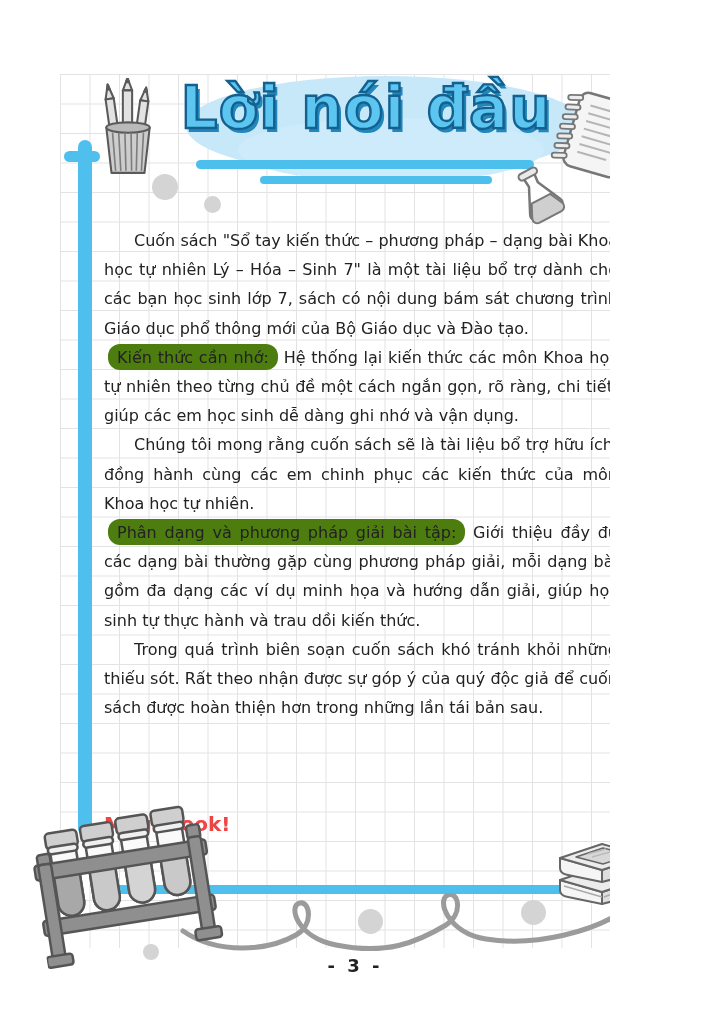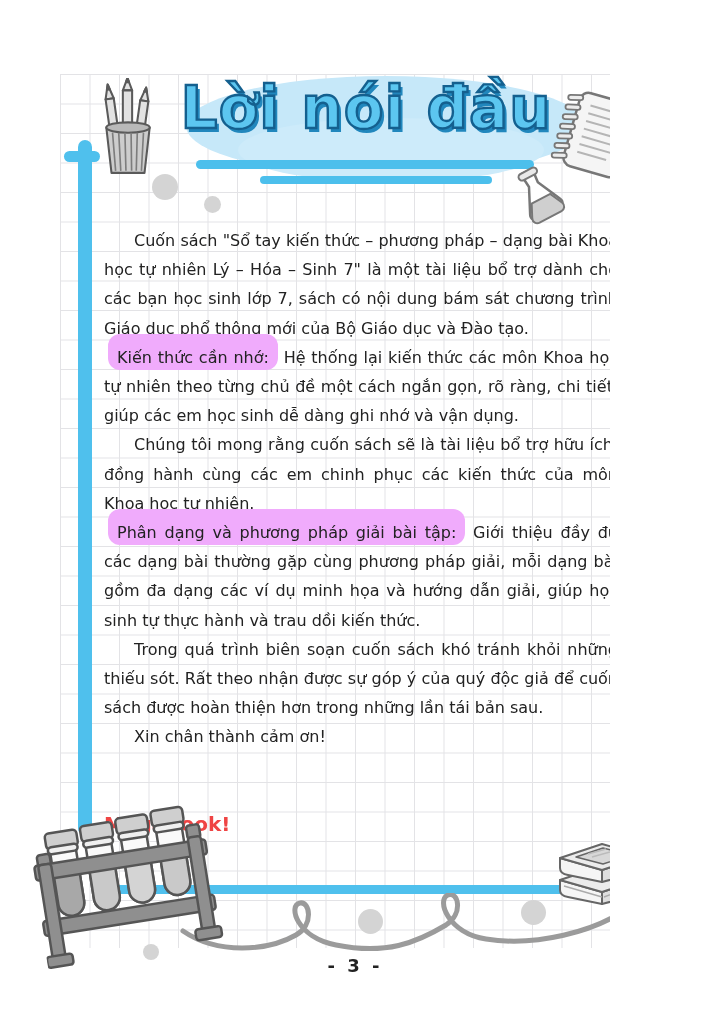--- a/index.html
+++ b/index.html
@@ -26,21 +26,21 @@
          font-size:58px;font-weight:bold;letter-spacing:1px;color:#5cc6f0;
          -webkit-text-stroke:2.4px #14608f;
          text-shadow:3px 4px 0 #2187bd;white-space:nowrap;}
   .underline1{position:absolute;left:196px;top:160px;width:338px;height:9px;border-radius:5px;background:#4cbfec;}
   .underline2{position:absolute;left:260px;top:176px;width:232px;height:8px;border-radius:5px;background:#4cbfec;}
   
   .body-text{position:absolute;left:104px;top:226px;width:514px;color:#222222;
              font-size:16px;line-height:29.2px;text-align:justify;}
   .para{margin:0;text-indent:30px;}
   .para.has-lead{text-indent:4px;}
-  .highlight{background:#f0abfc;border-radius:12px;padding:14px 9px 3px 9px;
+  .highlight{background:#4d7c0f;border-radius:12px;padding:4px 9px 3px 9px;
              -webkit-box-decoration-break:clone;box-decoration-break:clone;}
   .signature{position:absolute;top:812px;left:104px;width:514px;text-align:left;
              color:#ef4444;font-size:20px;font-weight:bold;}
   .page-number{position:absolute;left:60px;top:955px;width:590px;text-align:center;
                color:#222;font-size:18px;font-weight:bold;letter-spacing:3px;}
   
   .dot{position:absolute;border-radius:50%;background:#d4d4d4;}
   .icon{position:absolute;}
 </style>
 </head>
@@ -118,21 +118,20 @@
   <div class="dot" style="left:358px;top:909px;width:25px;height:25px;"></div>
   <div class="dot" style="left:521px;top:900px;width:25px;height:25px;"></div>
   <div class="dot" style="left:143px;top:944px;width:16px;height:16px;"></div>
 
   <div class="body-text">
       <p class="para">Cuốn sách "Sổ tay kiến thức – phương pháp – dạng bài Khoa học tự nhiên Lý – Hóa – Sinh 7" là một tài liệu bổ trợ dành cho các bạn học sinh lớp 7, sách có nội dung bám sát chương trình Giáo dục phổ thông mới của Bộ Giáo dục và Đào tạo.</p>
       <p class="para has-lead"><span class="highlight">Kiến thức cần nhớ:</span> Hệ thống lại kiến thức các môn Khoa học tự nhiên theo từng chủ đề một cách ngắn gọn, rõ ràng, chi tiết, giúp các em học sinh dễ dàng ghi nhớ và vận dụng.</p>
       <p class="para">Chúng tôi mong rằng cuốn sách sẽ là tài liệu bổ trợ hữu ích, đồng hành cùng các em chinh phục các kiến thức của môn Khoa học tự nhiên.</p>
       <p class="para has-lead"><span class="highlight">Phân dạng và phương pháp giải bài tập:</span> Giới thiệu đầy đủ các dạng bài thường gặp cùng phương pháp giải, mỗi dạng bài gồm đa dạng các ví dụ minh họa và hướng dẫn giải, giúp học sinh tự thực hành và trau dồi kiến thức.</p>
       <p class="para">Trong quá trình biên soạn cuốn sách khó tránh khỏi những thiếu sót. Rất theo nhận được sự góp ý của quý độc giả để cuốn sách được hoàn thiện hơn trong những lần tái bản sau.</p>
-      <p class="para">Xin chân thành cảm ơn!</p>
     </div>
 
   <div class="signature">MegaBook!</div>
 
   <div class="icon" style="left:178px;top:893px;">
     <svg width="452" height="62" viewBox="0 0 452 62">
       <path d="M5,38 C40,62 90,58 118,42 C136,32 132,8 122,10 C110,12 118,44 158,52 C208,62 238,50 268,32 C286,20 280,-2 270,2 C258,7 270,40 308,46 C358,54 418,38 448,16" fill="none" stroke="#9b9b9b" stroke-width="5" stroke-linecap="round"></path>
     </svg>
   </div>
 

